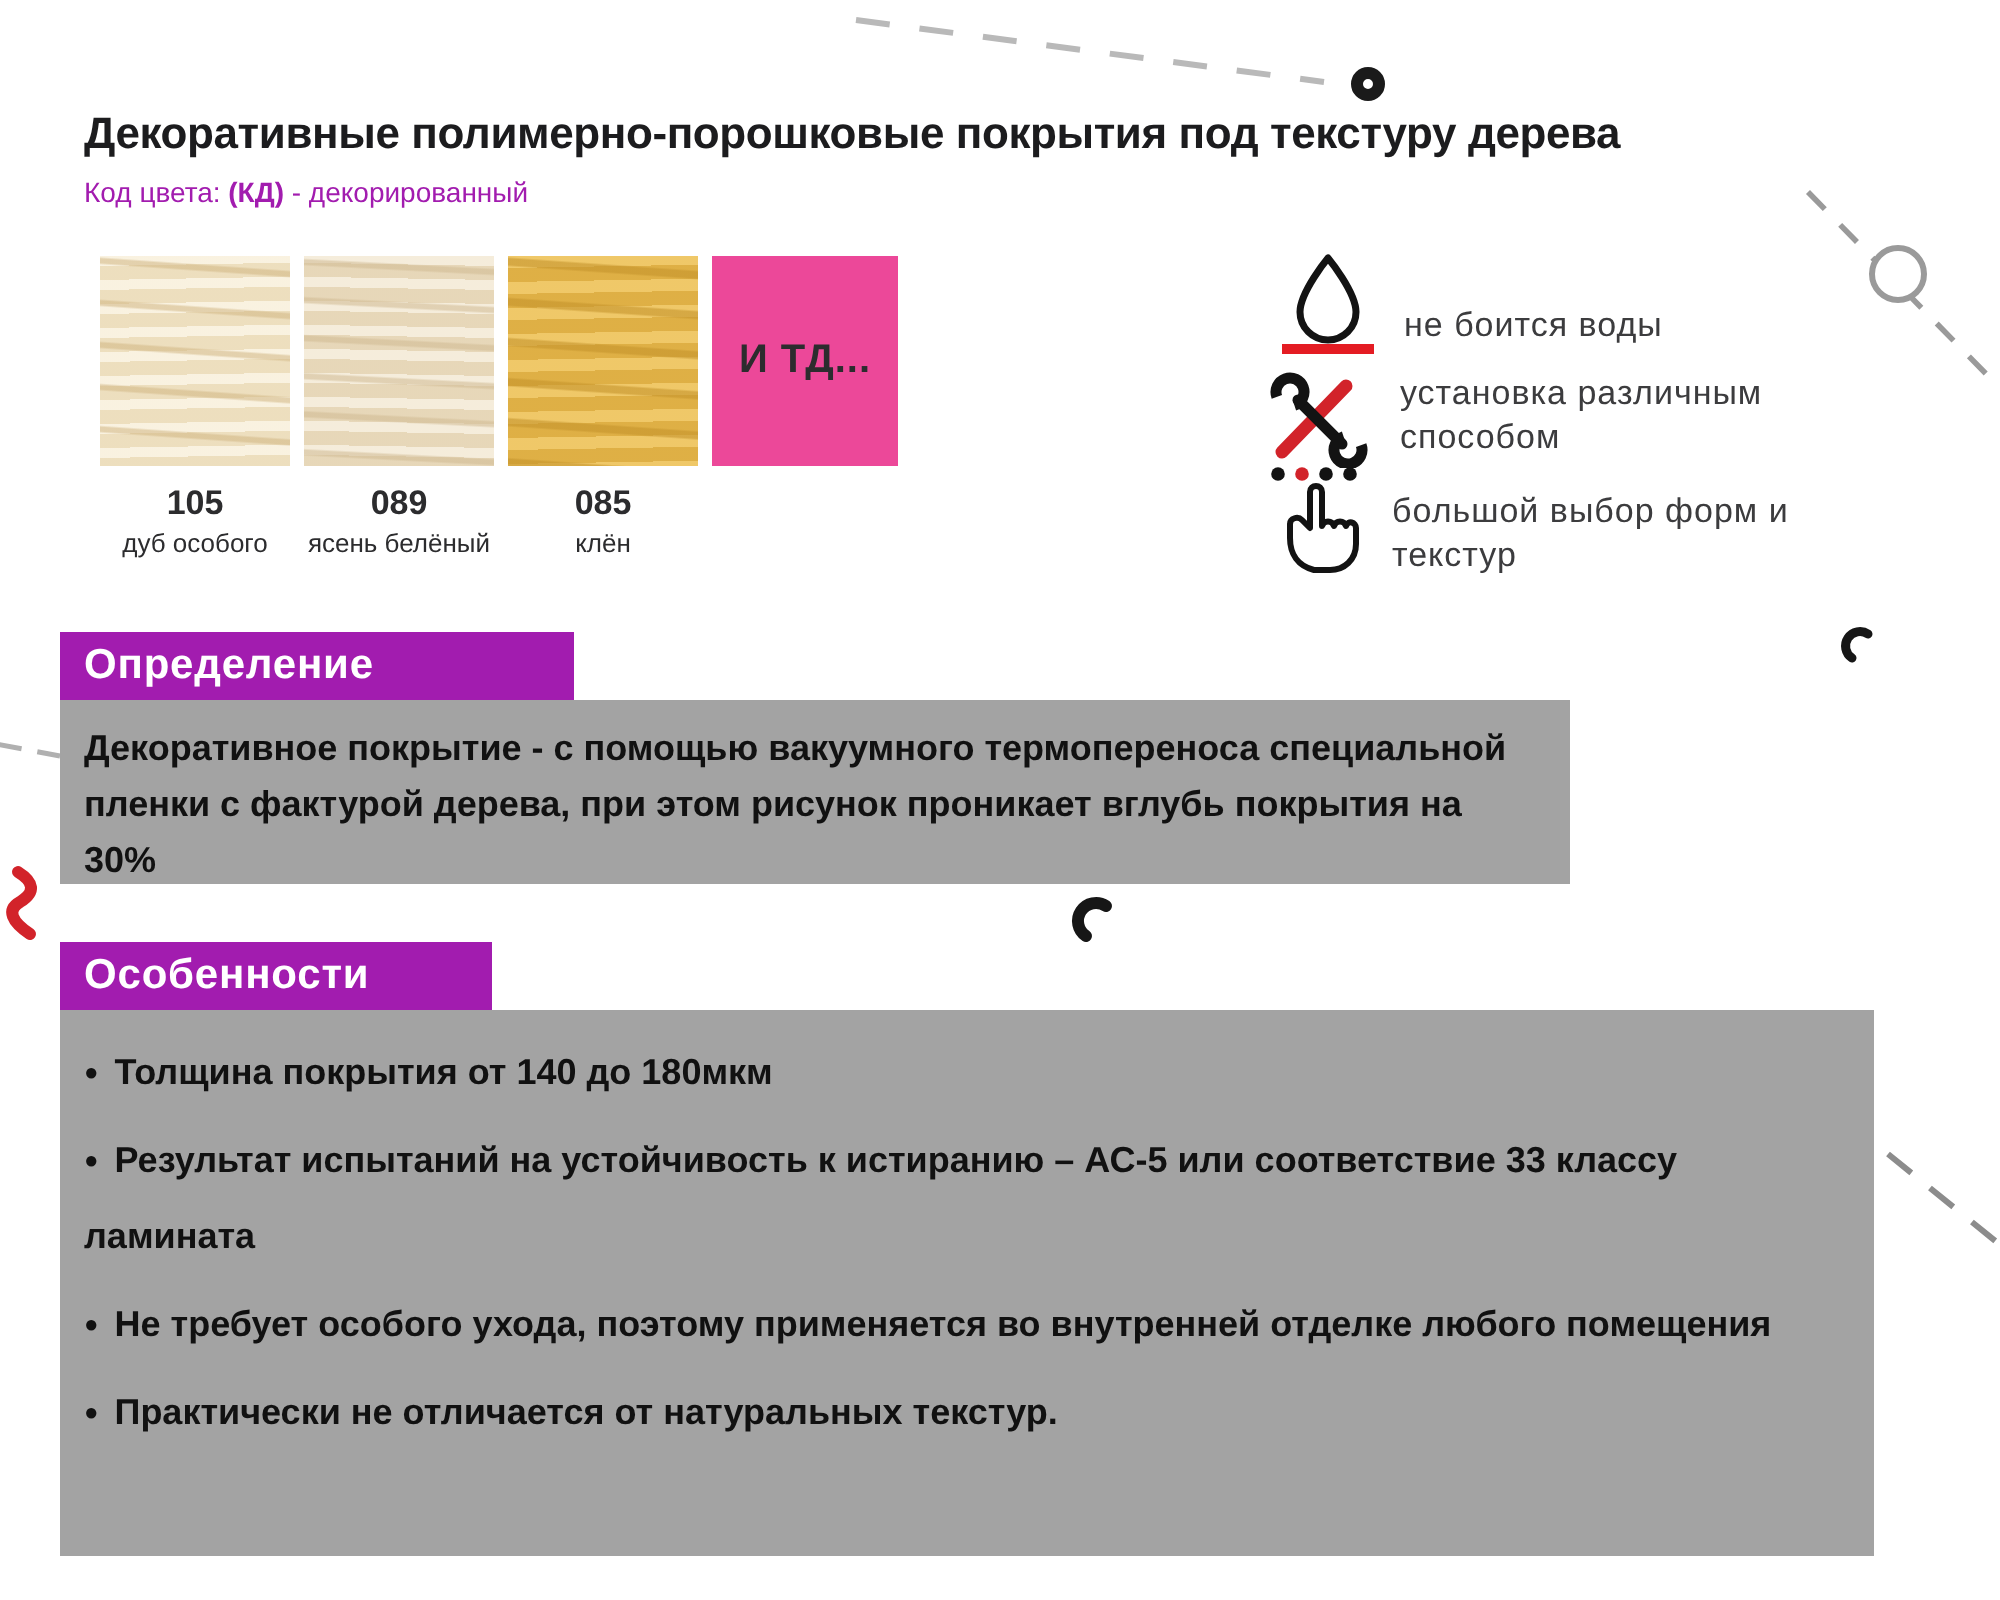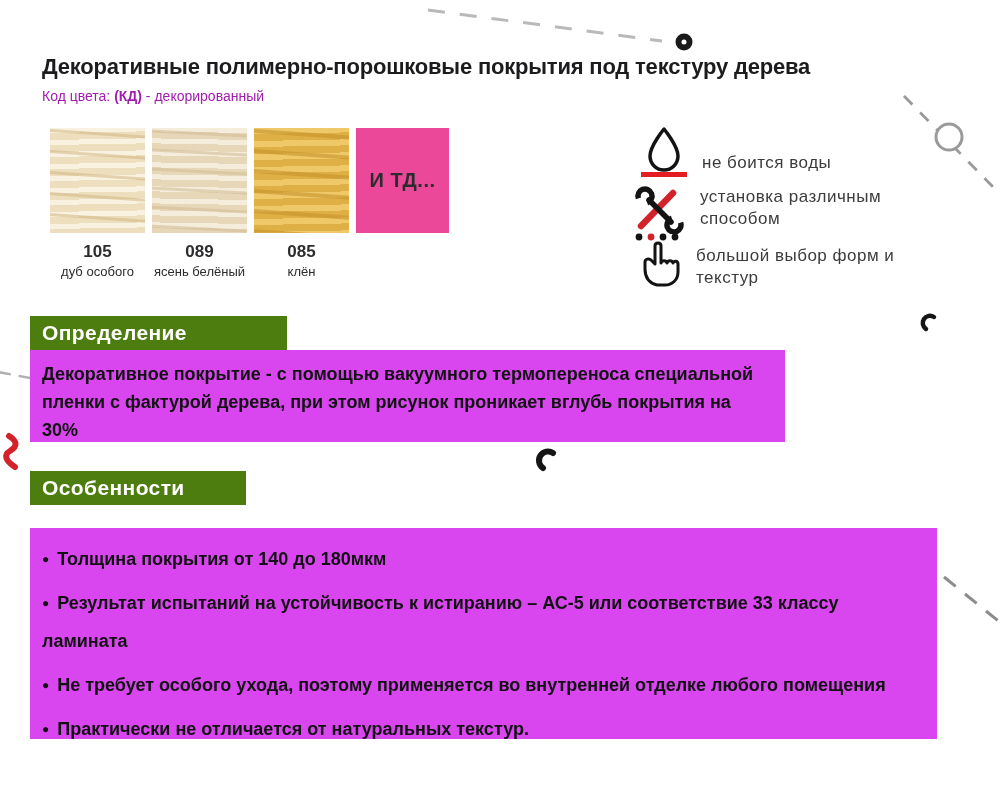--- a/index.html
+++ b/index.html
@@ -49,34 +49,34 @@
   }
   .bl-1 { left:702px; top:152px; }
   .bl-2 { left:700px; top:186px; width:205px; }
   .bl-3 { left:696px; top:245px; width:215px; }
   .benefit-icon { position:absolute; }
   .bi-1 { left:639px; top:125px; }
   .bi-2 { left:629px; top:180px; }
   .bi-3 { left:632px; top:231px; }
   
   .banner {
-    position:absolute; left:30px; height:34px; background:#4d7c0f;
+    position:absolute; left:30px; height:34px; background:#a21caf;
     color:#ffffff; font-size:21px; font-weight:700; letter-spacing:0.4px;
     display:flex; align-items:center; padding-left:12px; box-sizing:border-box;
   }
   .banner-def { top:316px; width:257px; }
   .banner-feat { top:471px; width:216px; }
   .panel {
-    position:absolute; left:30px; background:#d946ef; box-sizing:border-box;
+    position:absolute; left:30px; background:#a3a3a3; box-sizing:border-box;
   }
   .panel-def {
     top:350px; width:755px; height:92px; padding:10px 16px 0 12px;
     font-size:18px; font-weight:700; color:#111; line-height:28px;
   }
-  .panel-feat { top:528px; width:907px; height:211px; padding:12px 8px 0 12px; }
+  .panel-feat { top:505px; width:907px; height:273px; padding:12px 8px 0 12px; }
   .feat-list { list-style:none; margin:0; padding:0; }
   .feat-list li {
     font-size:18px; font-weight:700; color:#111; line-height:38px; margin-bottom:6px;
   }
   .feat-list li::before { content:"\25CF"; font-size:12px; vertical-align:2px; margin-right:8px; }
   
   #decor { position:absolute; left:0; top:0; pointer-events:none; }
 </style>
 </head>
 <body>

